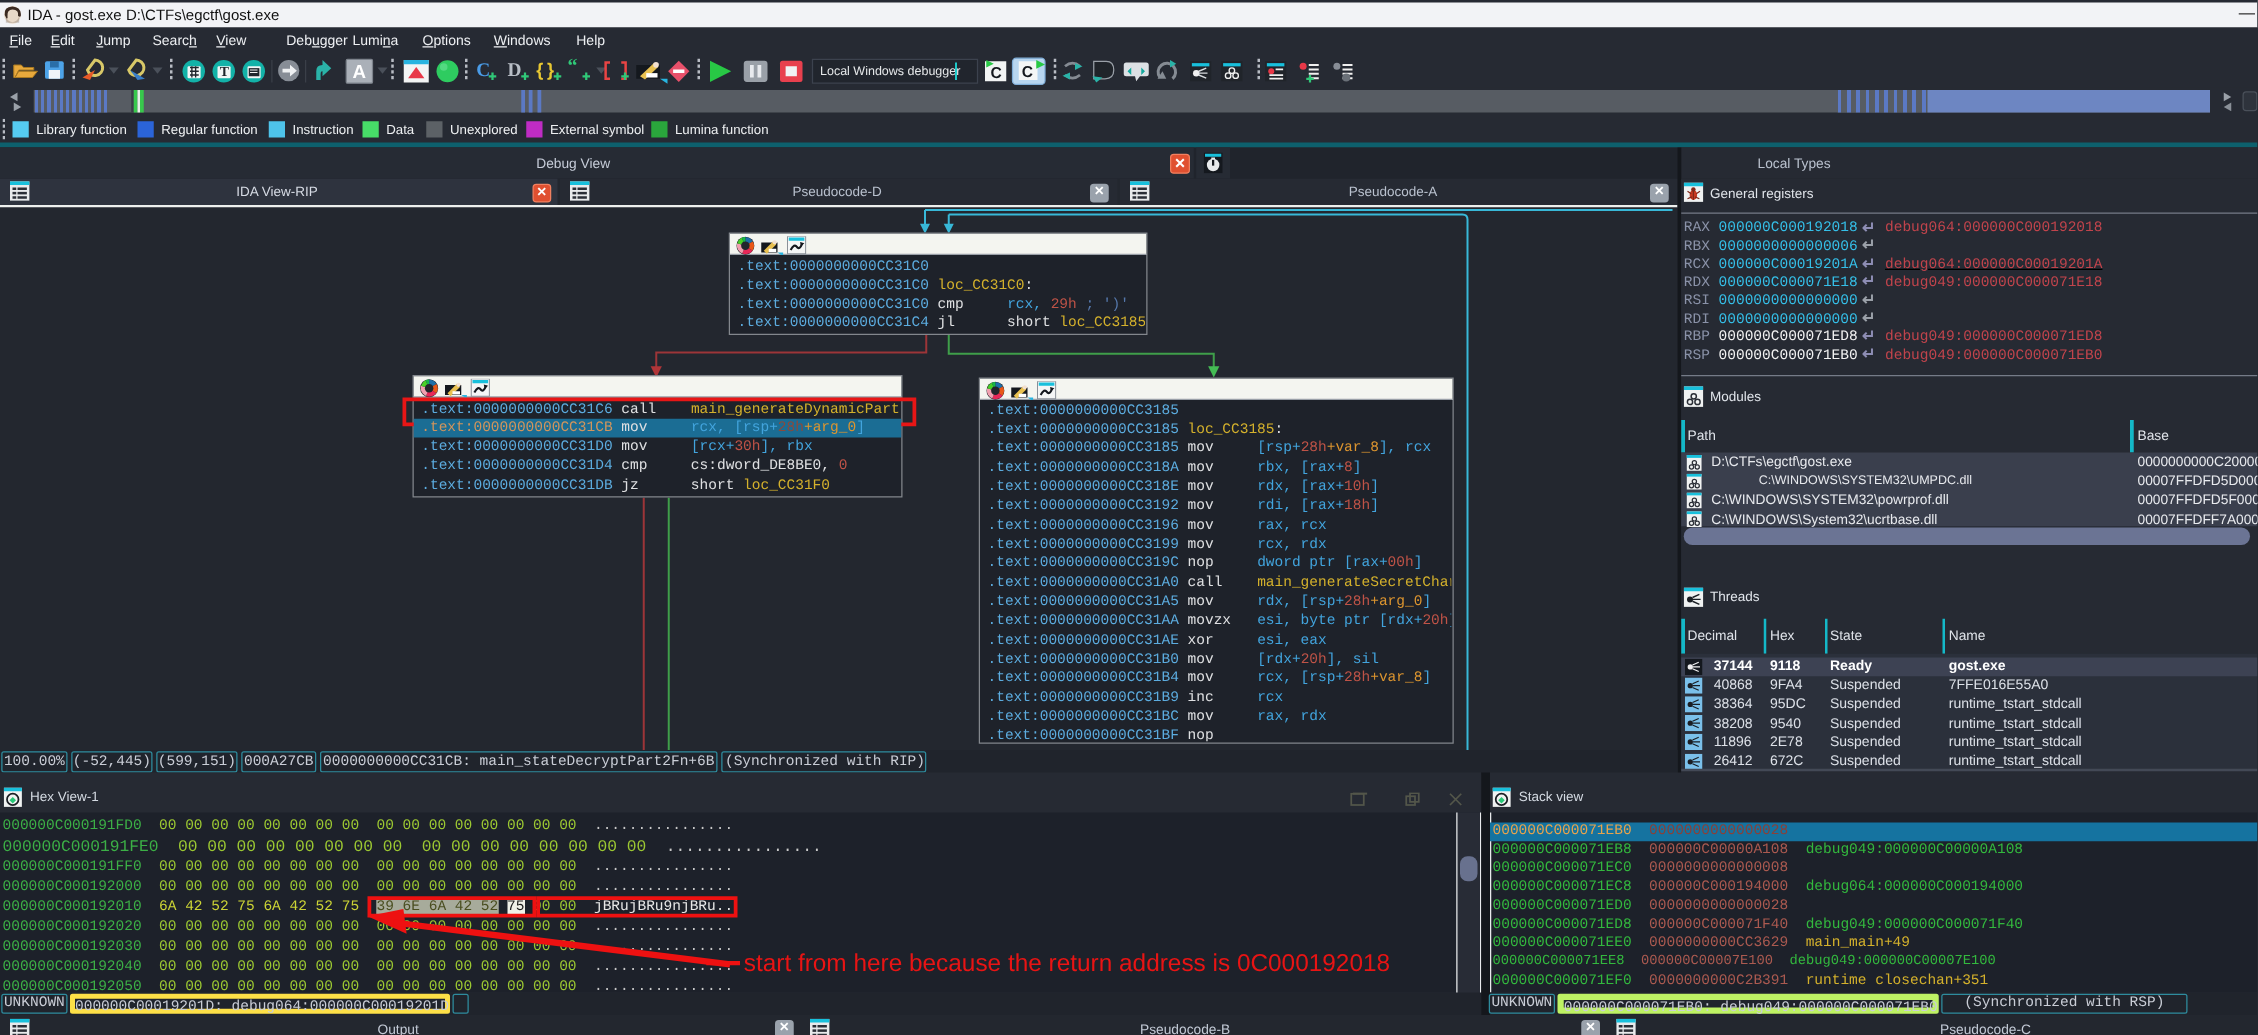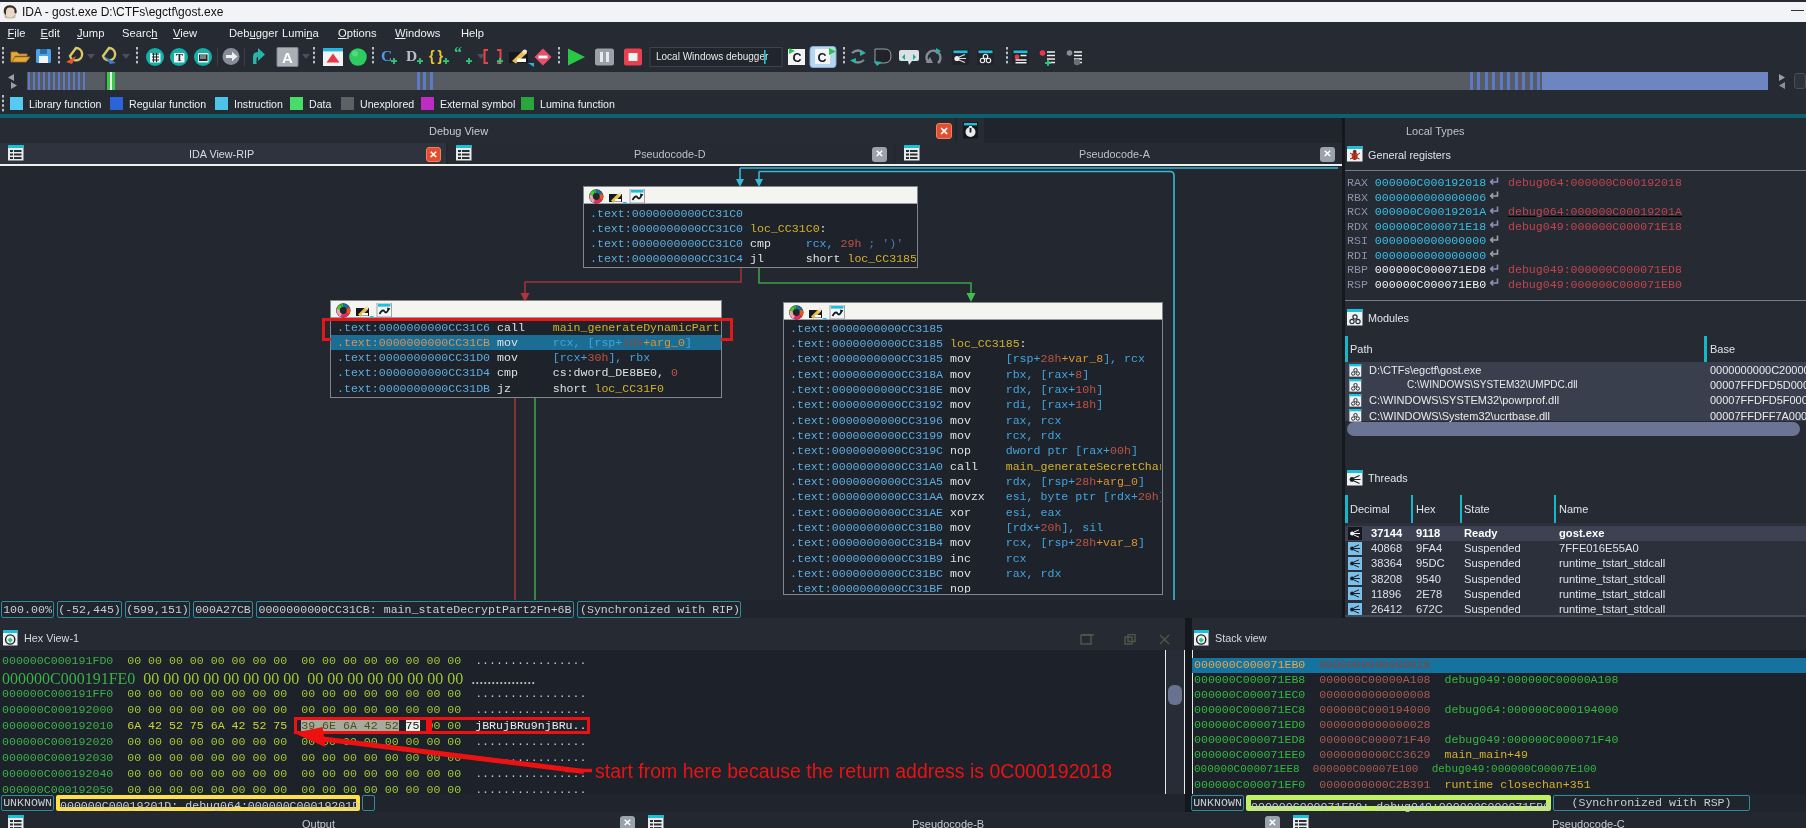--- a/index.html
+++ b/index.html
@@ -614,21 +614,21 @@
     <g stroke="#53564a" fill="none" stroke-width="1.4">
       <rect x="1" y="1" width="10" height="9"></rect>
       <rect x="3" y="0.5" width="10" height="0.5"></rect>
       <rect x="45" y="3" width="7" height="7"></rect>
       <rect x="48" y="0.5" width="7" height="7"></rect>
       <path d="M80 1 l9 9 M89 1 l-9 9"></path>
     </g>
   </svg>
 <div class="abs" style="left:0;top:650px;width:1185px;height:144px;background:#1d212a"></div>
 <div class="t mono" style="left:2px;top:654.4px;font-size:11.6px;"><span style="color:#3cb046">000000C000191FD0</span>  <span style="color:#9cc832">00 00 00 00 00 00 00 00</span>  <span style="color:#9cc832">00 00 00 00 00 00 00 00</span>  <span style="color:#c8c8c8">................</span></div>
-<div class="t mono" style="left:2px;top:670.4499999999999px;font-size:16px;font-family:Liberation Serif, serif;"><span style="color:#3cb046">000000C000191FE0</span>  <span style="color:#9cc832">00 00 00 00 00 00 00 00</span>  <span style="color:#9cc832">00 00 00 00 00 00 00 00</span>  <span style="color:#c8c8c8">................</span></div>
+<div class="t mono" style="left:2px;top:670.4499999999999px;font-size:13px;"><span style="color:#3cb046">000000C000191FE0</span>  <span style="color:#9cc832">00 00 00 00 00 00 00 00</span>  <span style="color:#9cc832">00 00 00 00 00 00 00 00</span>  <span style="color:#c8c8c8">................</span></div>
 <div class="t mono" style="left:2px;top:686.5px;font-size:11.6px;"><span style="color:#3cb046">000000C000191FF0</span>  <span style="color:#9cc832">00 00 00 00 00 00 00 00</span>  <span style="color:#9cc832">00 00 00 00 00 00 00 00</span>  <span style="color:#c8c8c8">................</span></div>
 <div class="t mono" style="left:2px;top:702.55px;font-size:11.6px;"><span style="color:#3cb046">000000C000192000</span>  <span style="color:#9cc832">00 00 00 00 00 00 00 00</span>  <span style="color:#9cc832">00 00 00 00 00 00 00 00</span>  <span style="color:#c8c8c8">................</span></div>
 <div class="t mono" style="left:2px;top:718.6px;font-size:11.6px;"><span style="color:#3cb046">000000C000192010</span>  <span style="color:#cbd335">6A 42 52 75 6A 42 52 75</span>  <span style="background:#a7ab9b;color:#4a4e20">39 6E 6A 42 52</span><span style="color:#9cc832"> </span><span style="background:#f0f0e8;color:#1c1c1c">75</span><span style="color:#9cc832"> 00 00</span>  <span style="color:#e8e8e8">jBRujBRu9njBRu..</span></div>
 <div class="t mono" style="left:2px;top:734.65px;font-size:11.6px;"><span style="color:#3cb046">000000C000192020</span>  <span style="color:#9cc832">00 00 00 00 00 00 00 00</span>  <span style="color:#9cc832">00 00 00 00 00 00 00 00</span>  <span style="color:#c8c8c8">................</span></div>
 <div class="t mono" style="left:2px;top:750.7px;font-size:11.6px;"><span style="color:#3cb046">000000C000192030</span>  <span style="color:#9cc832">00 00 00 00 00 00 00 00</span>  <span style="color:#9cc832">00 00 00 00 00 00 00 00</span>  <span style="color:#c8c8c8">................</span></div>
 <div class="t mono" style="left:2px;top:766.75px;font-size:11.6px;"><span style="color:#3cb046">000000C000192040</span>  <span style="color:#9cc832">00 00 00 00 00 00 00 00</span>  <span style="color:#9cc832">00 00 00 00 00 00 00 00</span>  <span style="color:#c8c8c8">................</span></div>
 <div class="t mono" style="left:2px;top:782.8px;font-size:11.6px;"><span style="color:#3cb046">000000C000192050</span>  <span style="color:#9cc832">00 00 00 00 00 00 00 00</span>  <span style="color:#9cc832">00 00 00 00 00 00 00 00</span>  <span style="color:#c8c8c8">................</span></div>
 <div class="abs" style="left:293.5px;top:716.5px;width:135px;height:17px;border:3.5px solid #ee1111"></div>
 <div class="abs" style="left:429px;top:716.5px;width:161px;height:17px;border:3.5px solid #ee1111"></div>
 <svg class="abs" style="left:280px;top:725px" width="330" height="55" viewBox="0 0 330 55">

